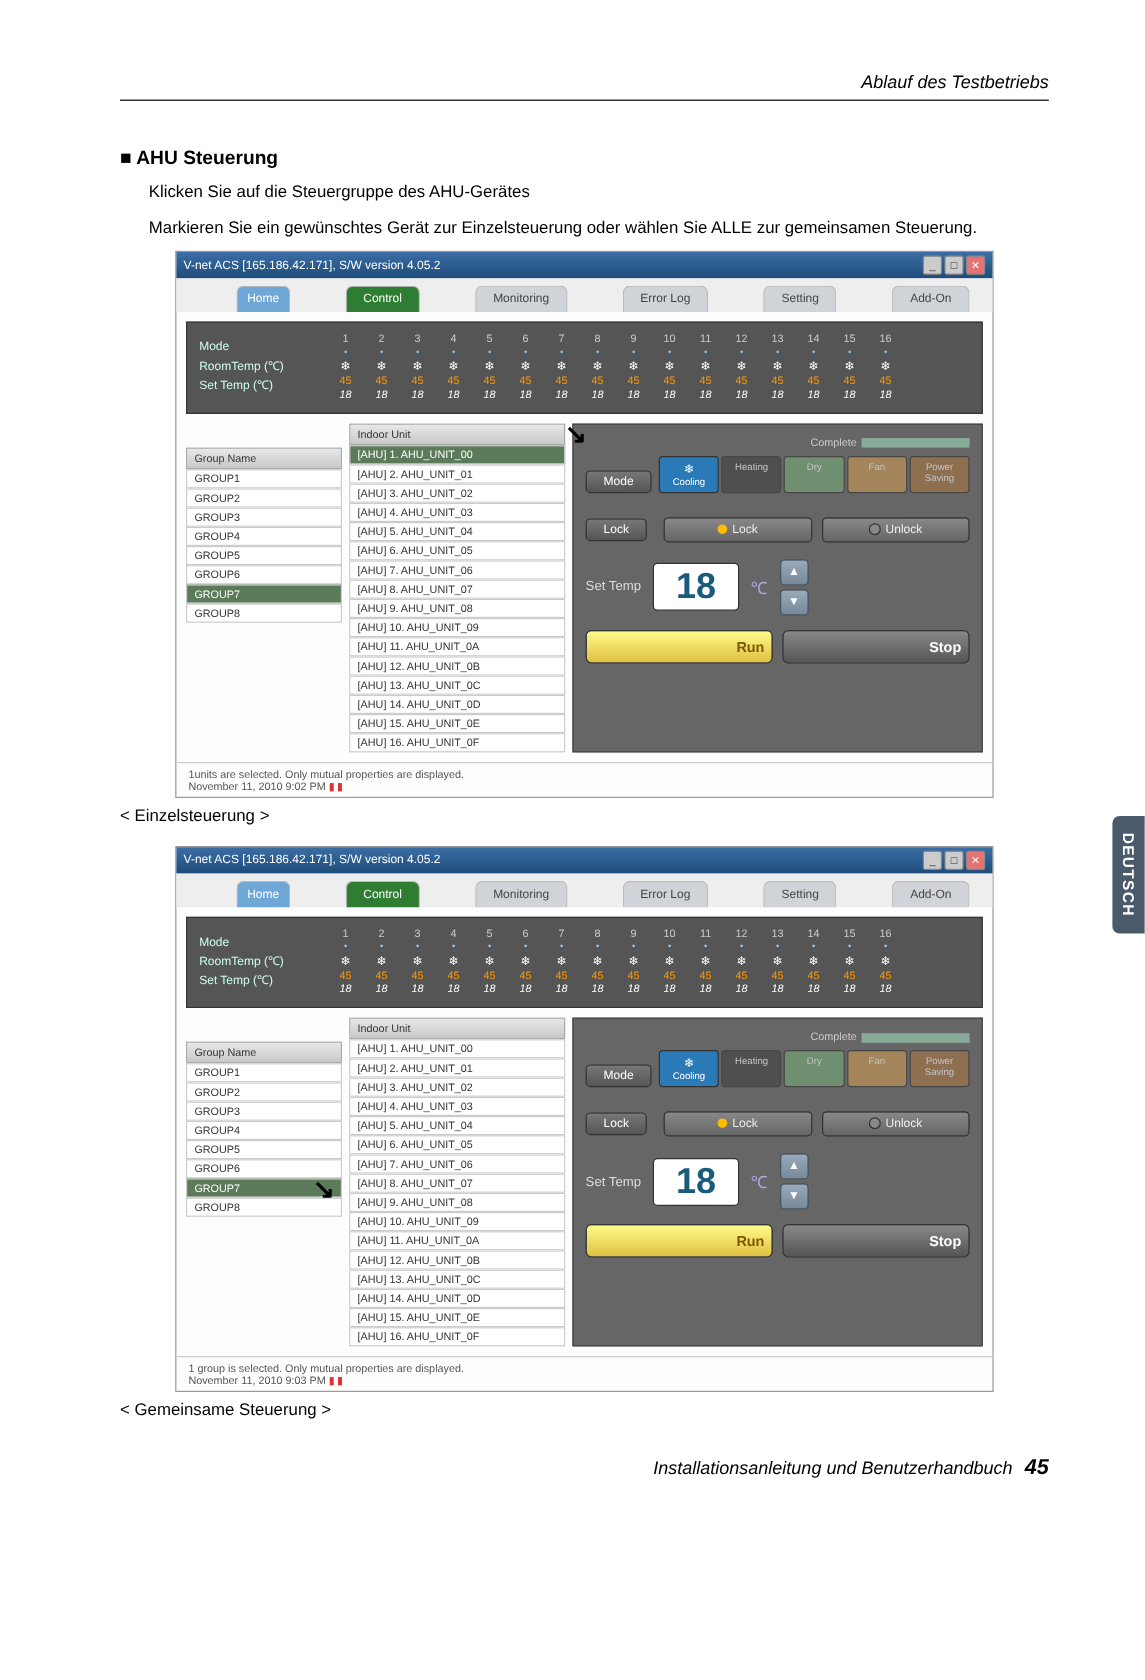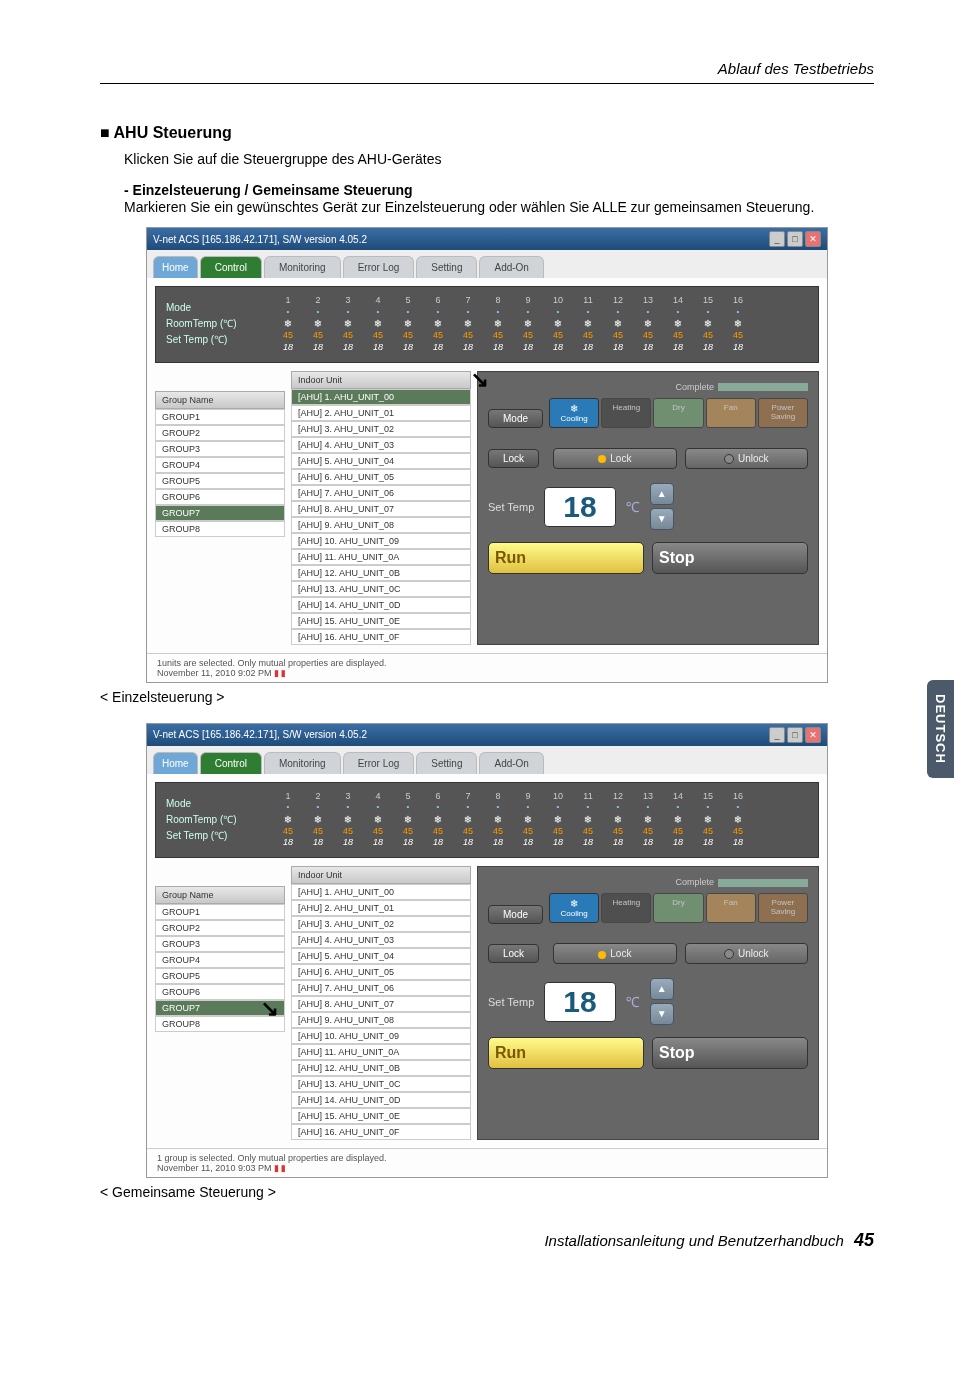--- a/index.html
+++ b/index.html
@@ -65,20 +65,21 @@
     background:#eee;
   }
   .tab {
     padding:5px 14px;
     background:#d0d4d8;
     border-radius:6px 6px 0 0;
     font-size:10px;
     color:#444;
     border:1px solid #bbb;
     border-bottom:none;
+    margin-left:44px;
   }
   .tab.home {
     background:#6fa8d6;
     color:#fff;
     padding:5px 8px;
   }
   .tab.active {
     background:#2f7d32;
     color:#fff;
   }
@@ -162,21 +163,21 @@
   .lockbtn .dot { display:inline-block; width:8px; height:8px; border-radius:50%; vertical-align:middle; margin-right:4px; }
   .lockbtn .dot.y { background:#fb0; }
   .lockbtn .dot.g { background:#888; border:1px solid #333; }
   .settemp-wrap { display:flex; align-items:center; gap:10px; margin-bottom:12px; }
   .settemp-lbl { font-size:11px; color:#ddd; }
   .settemp-box { background:#fff; color:#1a5a7a; font-size:30px; font-weight:bold; padding:2px 18px; border-radius:4px; border:1px solid #333; }
   .deg { font-size:14px; color:#aad; vertical-align:top; }
   .updown { display:flex; flex-direction:column; gap:3px; }
   .udb { width:22px; height:20px; background:linear-gradient(#9ab,#789); border:1px solid #456; border-radius:4px; text-align:center; font-size:10px; line-height:20px; color:#fff; }
   .runrow { display:flex; gap:8px; }
-  .rbtn { flex:1; text-align:left; padding:6px; border-radius:5px; font-size:16px; font-weight:bold; border:1px solid #333; }
+  .rbtn { flex:1; text-align:right; padding:6px; border-radius:5px; font-size:12px; font-weight:bold; border:1px solid #333; }
   .rbtn.run { background:linear-gradient(#fffb8a,#e0c040); color:#7a5800; }
   .rbtn.stop { background:linear-gradient(#888,#555); color:#fff; }
   .statusbar { display:flex; justify-content:space-between; padding:4px 10px; font-size:9px; color:#555; border-top:1px solid #ccc;flex-direction:column; }
   .statusbar .icons { color:#d33; letter-spacing:2px; }
   .caption { text-align:left; font-size:14px; margin:6px 0 18px 0; }
   .sidetab {
     position:absolute;
     right:0;
     top:680px;
     background:#4a5a6a;
@@ -198,21 +199,20 @@
 </style>
 </head>
 <body>
 
 <div class="page">
 
   <div class="header-line">Ablauf des Testbetriebs</div>
 
   <div class="section-title">■ AHU Steuerung</div>
   <div class="body-text">Klicken Sie auf die Steuergruppe des AHU-Gerätes</div>
-  <div class="sub-title">- Einzelsteuerung / Gemeinsame Steuerung</div>
   <div class="body-text">Markieren Sie ein gewünschtes Gerät zur Einzelsteuerung oder wählen Sie ALLE zur gemeinsamen Steuerung.</div>
 
   <div class="screenshot">
     <div class="titlebar">
       <span>V-net ACS [165.186.42.171],   S/W version 4.05.2</span>
       <div class="winbtns">
         <div class="winbtn">_</div>
         <div class="winbtn">□</div>
         <div class="winbtn close">✕</div>
       </div>

